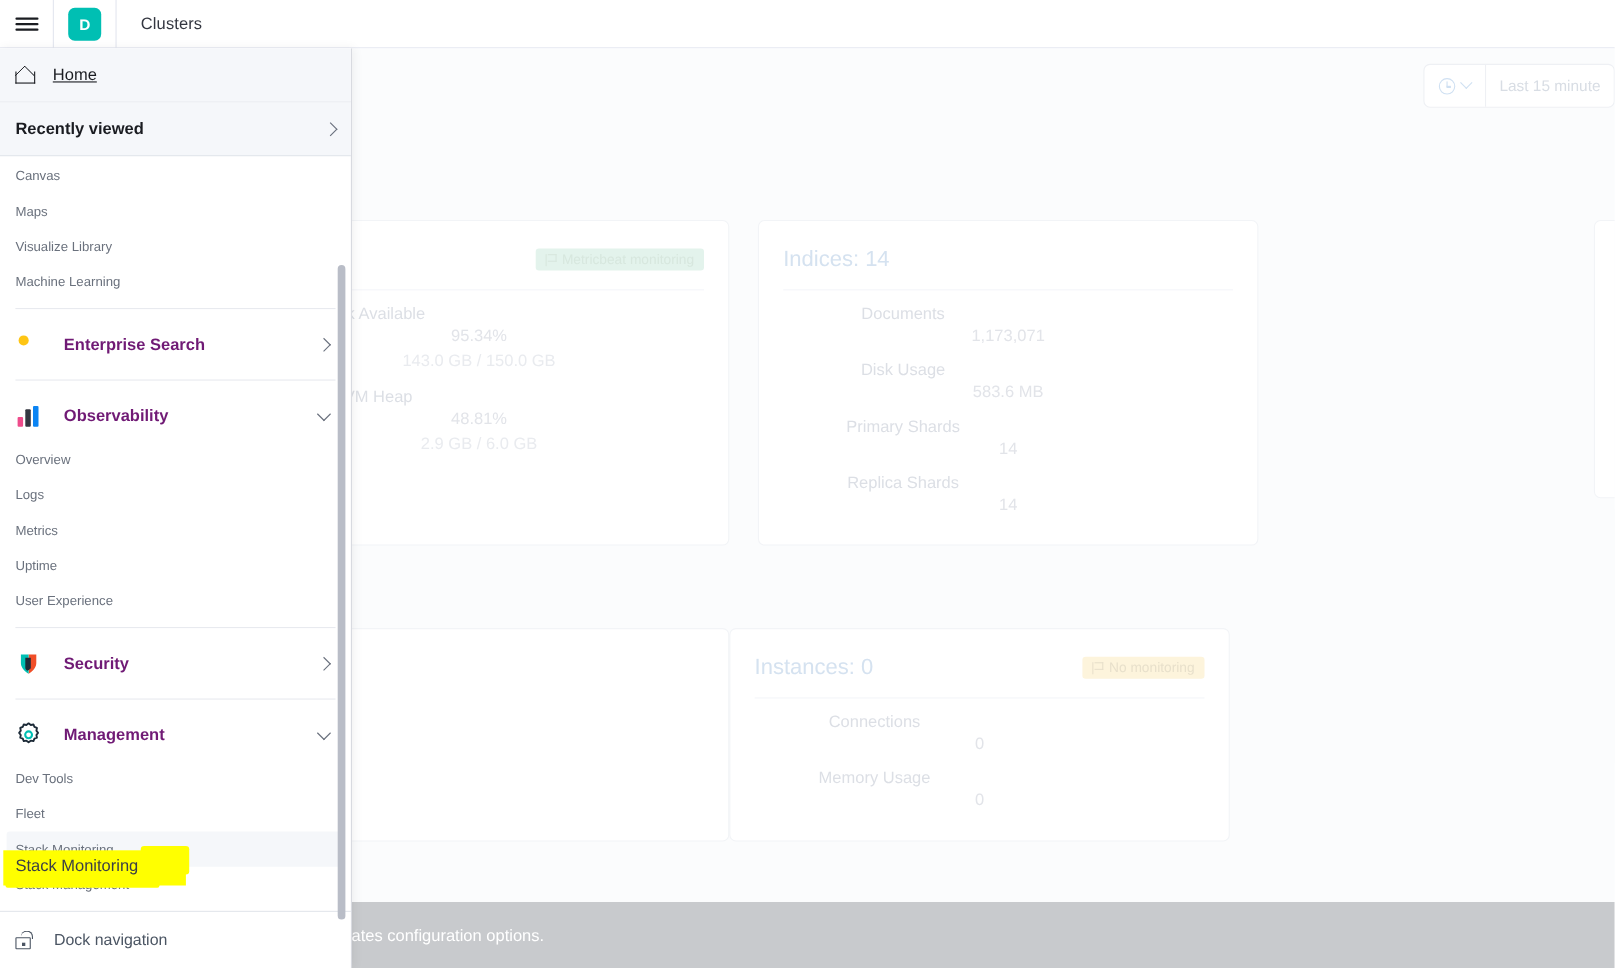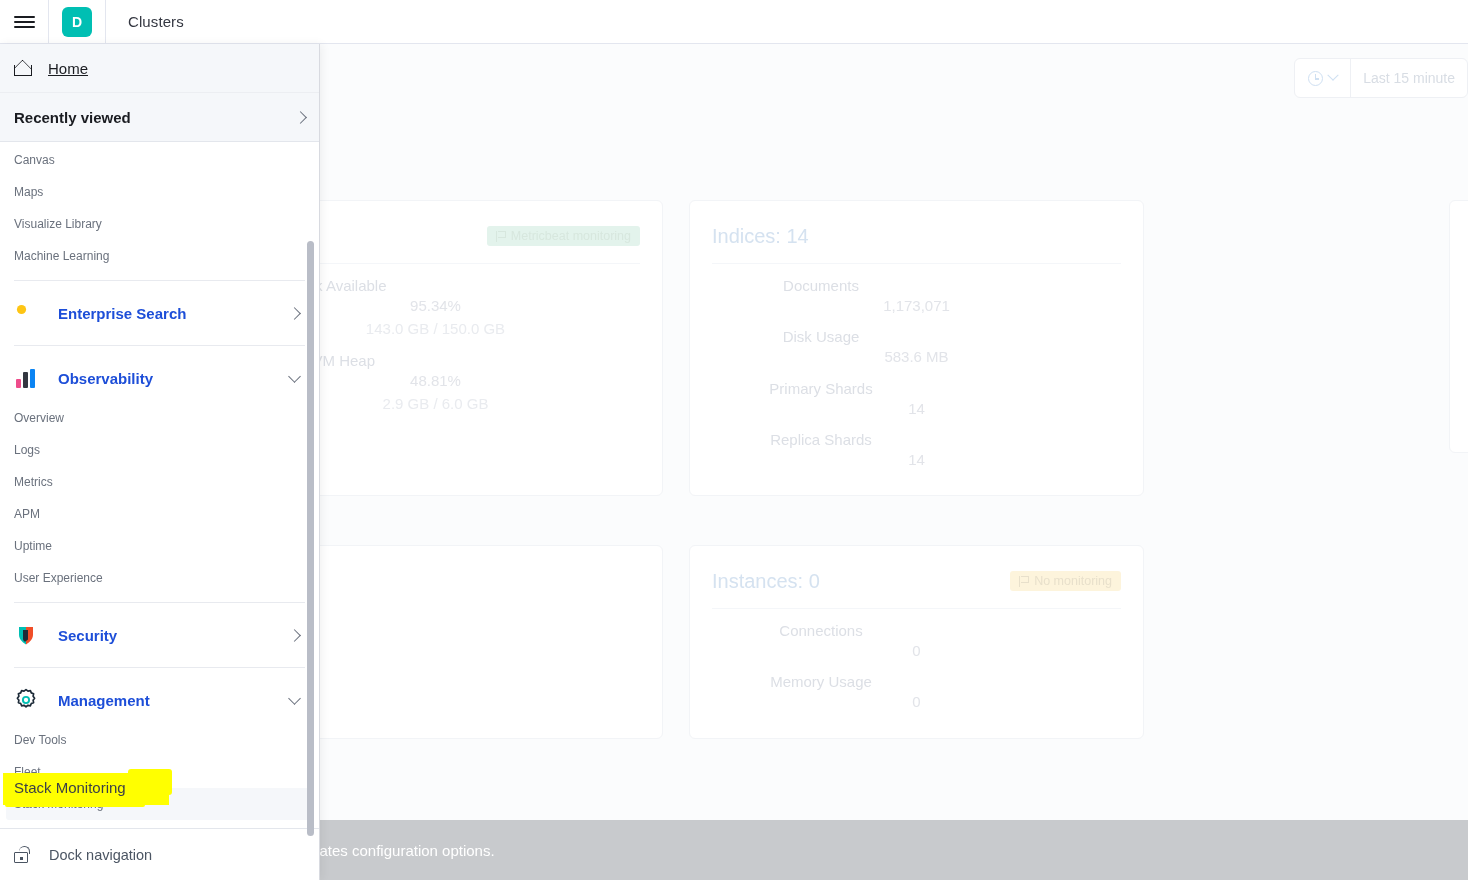--- a/index.html
+++ b/index.html
@@ -50,21 +50,21 @@
     padding: 0 13px; height: 38px; border-right: 1px solid #eef0f4;
   }
   .clock-ic { width: 15px; height: 15px; border: 1.6px solid #cfe0f2; border-radius: 50%; position: relative; }
   .clock-ic::before { content:''; position:absolute; left:5.5px; top:2.5px; width:1.5px; height:5px; background:#cfe0f2; }
   .clock-ic::after { content:''; position:absolute; left:6px; top:6.5px; width:4px; height:1.5px; background:#cfe0f2; }
   .chev-sm { width: 8px; height: 8px; border-right: 1.6px solid #cfe0f2; border-bottom: 1.6px solid #cfe0f2; transform: rotate(45deg) translate(-2px,-2px); }
   .tp-text { padding: 0 12px; font-size: 14px; color: #d8dde4; white-space: nowrap; }
 
   
   .cards { position: absolute; left: 208px; top: 156px; display: flex; gap: 26px; }
-  .cards-row2 { position: absolute; left: 208px; top: 501px; display: flex; gap: 26px; }
+  .cards-row2 { position: absolute; left: 208px; top: 527px; display: flex; }
   .card {
     width: 455px; background: #fff; border: 1px solid #f2f4f7;
     border-radius: 6px; padding: 20px 22px 22px 22px; text-align: center;
   }
   .card.short { min-height: 164px; }
   .card.tall { min-height: 253px; }
   .card-head { display: flex; align-items: center; justify-content: space-between; height: 30px; }
   .card-title { font-size: 20px; color: #d5e2f0; font-weight: 400; }
   .badge {
     display: flex; align-items: center; gap: 6px;
@@ -136,21 +136,21 @@
     padding: 0 14px; font-size: 12px; color: #6a717d; cursor: pointer;
     white-space: nowrap;
   }
   .nav-link.hovered { background: #f5f7fa; border-radius: 3px; margin: 0 8px 0 6px; padding-left: 8px; }
   .nav-rule { height: 1px; background: #e8eaef; margin: 8px 14px 8px 14px; }
   .nav-group {
     display: flex; align-items: center; height: 48px; padding: 0 20px 0 14px;
     cursor: pointer;
   }
   .nav-group-ic { width: 24px; height: 24px; flex: 0 0 24px; margin-right: 20px; }
-  .nav-group-label { flex: 1; font-size: 15px; font-weight: 700; color: #1d4ed8; }
+  .nav-group-label { flex: 1; font-size: 15px; font-weight: 700; color: #701a75; }
 
   .nav-footer {
     border-top: 1px solid #e3e6ec; height: 52px;
     display: flex; align-items: center; padding: 0 14px; gap: 18px; cursor: pointer;
   }
   .lock-ic { width: 17px; height: 17px; position: relative; flex: 0 0 17px; }
   .lock-ic .body { position:absolute; left:0; bottom:0; width:14px; height:11px; border:1.5px solid #4b5563; border-radius:1px; }
   .lock-ic .body::after { content:''; position:absolute; left:5px; top:4px; width:3px; height:3px; background:#4b5563; }
   .lock-ic .shackle {
     position:absolute; left:5px; top:0; width:11px; height:8px;
@@ -342,21 +342,20 @@
             <rect x="16" y="3" width="5" height="19" rx="1" fill="#0b84f3"></rect>
           </svg>
         </span>
         <span class="nav-group-label">Observability</span>
         <span class="chev down"></span>
       </div>
 
       <a class="nav-link">Overview</a>
       <a class="nav-link">Logs</a>
       <a class="nav-link">Metrics</a>
-      <a class="nav-link">APM</a>
       <a class="nav-link">Uptime</a>
       <a class="nav-link">User Experience</a>
 
       <div class="nav-rule"></div>
 
       <div class="nav-group">
         <span class="nav-group-ic">
           <svg viewBox="0 0 24 24" width="24" height="24">
             <path d="M5 4h14v8c0 5-5.5 8.5-7 9.6V4z" fill="#f04e28"></path>
             <path d="M5 4h7v17.6C10.5 20.5 5 17 5 12V4z" fill="#00bfb3"></path>

